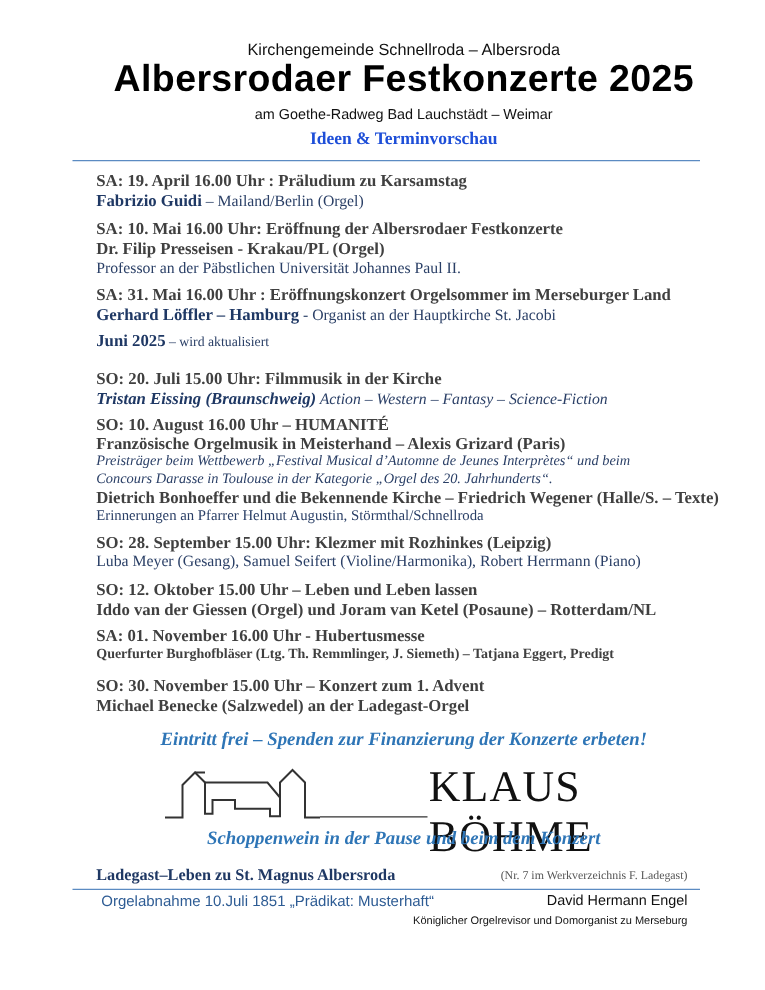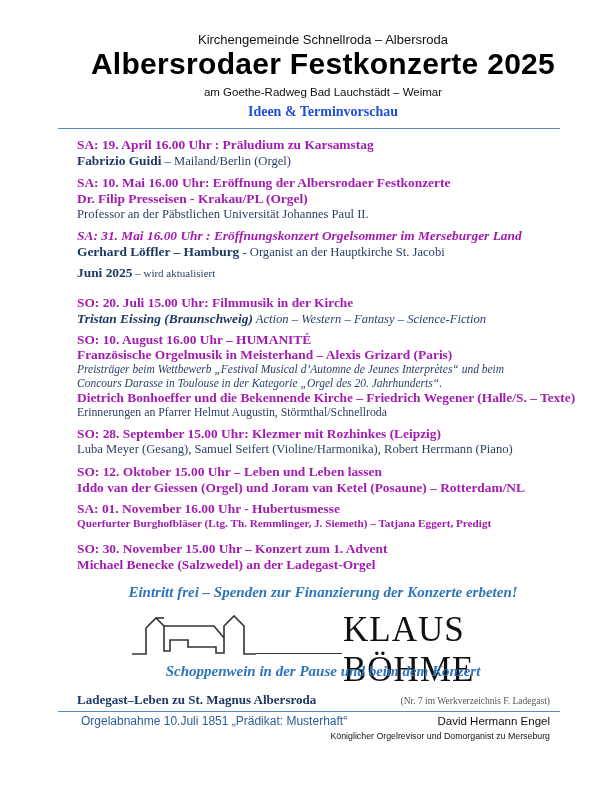--- a/index.html
+++ b/index.html
@@ -7,21 +7,21 @@
     .abs { position: absolute; white-space: nowrap; padding-left: 17px; }
     .b { font-weight: bold; }
 
     .hdr-org { top: 32px; left: 0; width: 612px; text-align: center; font-size: 13px; color: #111; font-family: "Liberation Sans", sans-serif; }
     .hdr-title { top: 47px; left: 0; width: 612px; text-align: center; font-size: 30px; font-weight: bold; color: #000; font-family: "Liberation Sans", sans-serif; letter-spacing: 0.3px; }
     .hdr-sub { top: 86px; left: 0; width: 612px; text-align: center; font-size: 11.5px; color: #111; font-family: "Liberation Sans", sans-serif; }
     .hdr-ideen { top: 104px; left: 0; width: 612px; text-align: center; font-size: 14px; font-weight: bold; color: #1d4ed8; font-family: "Liberation Serif", serif; }
 
     .rule { position: absolute; height: 1px; background: #5b8bc2; }
 
-    .ev-h { font-family: "Liberation Serif", serif; font-weight: bold; color: #a21caf; font-size: 13.4px; }
+    .ev-h { font-family: "Liberation Serif", serif; font-weight: bold; color: #404040; font-size: 13.4px; }
     .ev-p { font-family: "Liberation Serif", serif; color: #2a3f66; font-size: 12.6px; }
     .ev-p .b { color: #1f3864; font-size: 13.4px; }
     .ev-small { font-family: "Liberation Serif", serif; color: #2a3f66; font-size: 11px; }
     .ev-it { font-family: "Liberation Serif", serif; font-style: italic; color: #2a3f66; font-size: 11.5px; }
 
     .blue-it { font-family: "Liberation Serif", serif; font-weight: bold; font-style: italic; color: #2e75b6; font-size: 15px; text-align: center; left: 0; width: 612px; }
 
     .logo { position: absolute; left: 130px; top: 612px; width: 390px; height: 50px; }
     .logo-name { position: absolute; left: 213px; top: -2px; font-family: "Liberation Serif", serif; font-size: 35px; color: #111; letter-spacing: 1px; }
     .logo-tag { position: absolute; left: 213px; top: 35px; font-family: "Liberation Sans", sans-serif; font-size: 10.5px; color: #222; letter-spacing: 0.2px; }
@@ -45,21 +45,21 @@
 <div>
   <div class="abs ev-h" style="left:60px; top:137px;">SA: 19. April 16.00 Uhr : Präludium zu Karsamstag</div>
   <div class="abs ev-p" style="left:60px; top:153px;">
     <span class="b">Fabrizio Guidi</span><span> – Mailand/Berlin (Orgel)</span>
   </div>
 
   <div class="abs ev-h" style="left:60px; top:175px;">SA: 10. Mai 16.00 Uhr:  Eröffnung der Albersrodaer Festkonzerte</div>
   <div class="abs ev-h" style="left:60px; top:191px;">Dr. Filip Presseisen - Krakau/PL (Orgel)</div>
   <div class="abs ev-p" style="left:60px; top:207px;">Professor an der Päbstlichen Universität Johannes Paul II.</div>
 
-  <div class="abs ev-h" style="left:60px; top:228px;font-style:italic;">SA: 31. Mai 16.00 Uhr : Eröffnungskonzert Orgelsommer im Merseburger Land</div>
+  <div class="abs ev-h" style="left:60px; top:228px;">SA: 31. Mai 16.00 Uhr : Eröffnungskonzert Orgelsommer im Merseburger Land</div>
   <div class="abs ev-p" style="left:60px; top:244px;">
     <span class="b">Gerhard Löffler – Hamburg</span><span> - Organist an der Hauptkirche St. Jacobi</span>
   </div>
 
   <div class="abs ev-p" style="left:60px; top:265px;">
     <span class="b">Juni 2025</span><span class="ev-small"> – wird aktualisiert</span>
   </div>
 
   <div class="abs ev-h" style="left:60px; top:295px;">SO: 20. Juli 15.00 Uhr: Filmmusik in der Kirche</div>
   <div class="abs ev-p" style="left:60px; top:311px;font-style:italic;">

